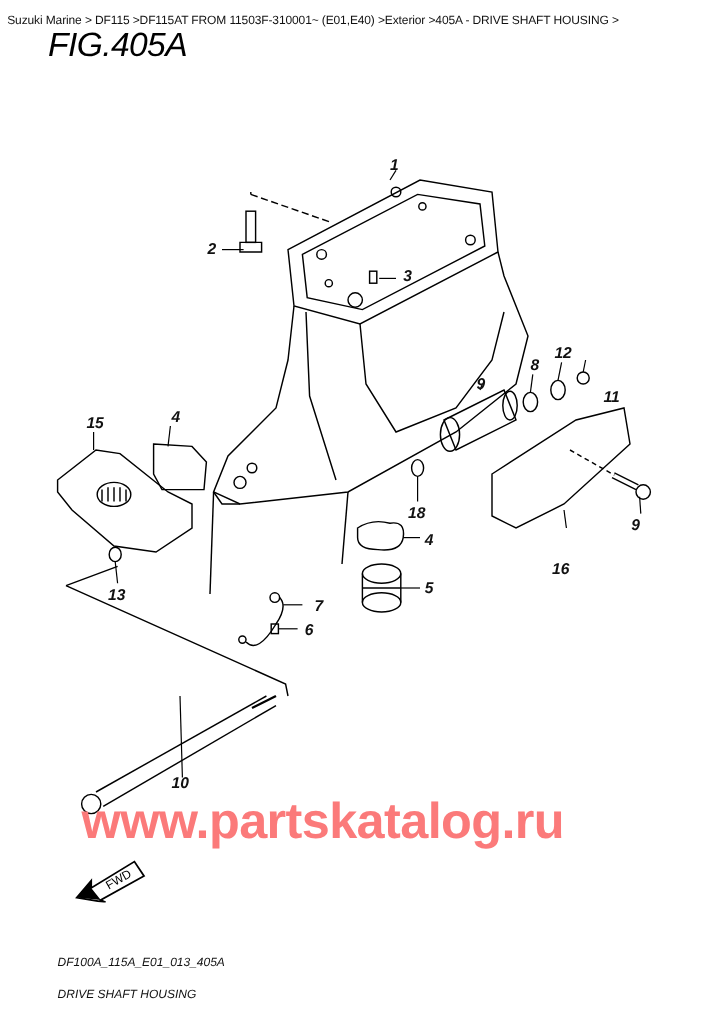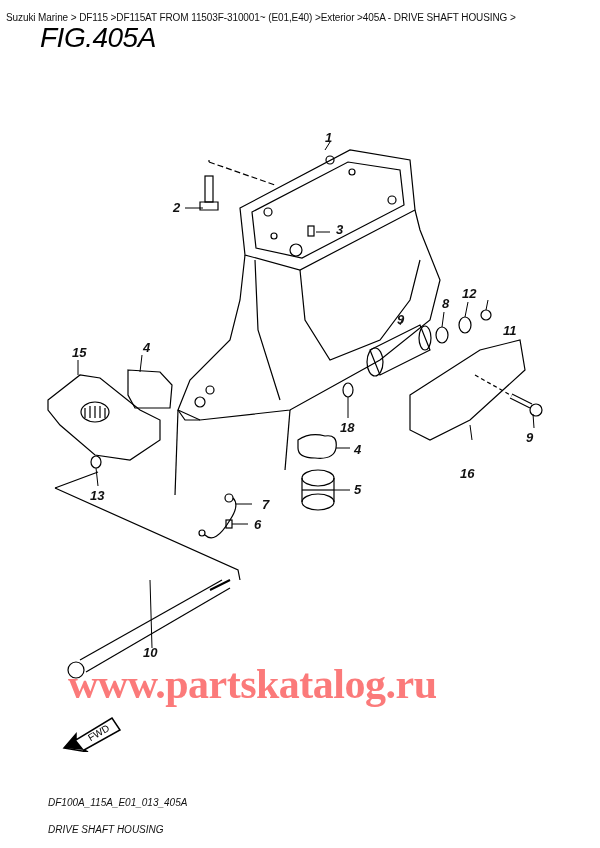--- a/index.html
+++ b/index.html
@@ -1,21 +1,21 @@
 <!DOCTYPE html>
 <html><head>
 <meta charset="utf-8">
 <style>
   html,body{margin:0;padding:0;background:#ffffff;}
   body{width:600px;height:848px;position:relative;overflow:hidden;font-family:"Liberation Sans",sans-serif;color:#000;}
   .breadcrumb{position:absolute;left:6px;top:12px;font-size:10px;letter-spacing:-0.1px;white-space:nowrap;color:#111;}
   .fig-title{position:absolute;left:40px;top:22px;font-size:28px;font-style:italic;font-weight:normal;letter-spacing:-0.5px;color:#000;}
   svg.diagram{position:absolute;left:0;top:0;}
   .callout{position:absolute;font-size:13px;font-style:italic;font-weight:bold;color:#111;}
-  .watermark{position:absolute;left:68px;top:660px;font-size:42px;font-weight:bold;color:#fb7a7a;letter-spacing:-0.5px;white-space:nowrap;font-family:Liberation Serif, serif;}
+  .watermark{position:absolute;left:68px;top:660px;font-size:42px;font-weight:bold;color:#fb7a7a;letter-spacing:-0.5px;white-space:nowrap;}
   .fwd{position:absolute;left:62px;top:712px;}
   .footer-code{position:absolute;left:48px;top:797px;font-size:10px;font-style:italic;color:#111;}
   .footer-name{position:absolute;left:48px;top:824px;font-size:10px;font-style:italic;color:#111;}
 </style>
 </head>
 <body>
 
 <div class="breadcrumb">Suzuki Marine &gt; DF115 &gt;DF115AT FROM 11503F-310001~ (E01,E40) &gt;Exterior &gt;405A - DRIVE SHAFT HOUSING &gt;</div>
 <div class="fig-title">FIG.405A</div>
 

